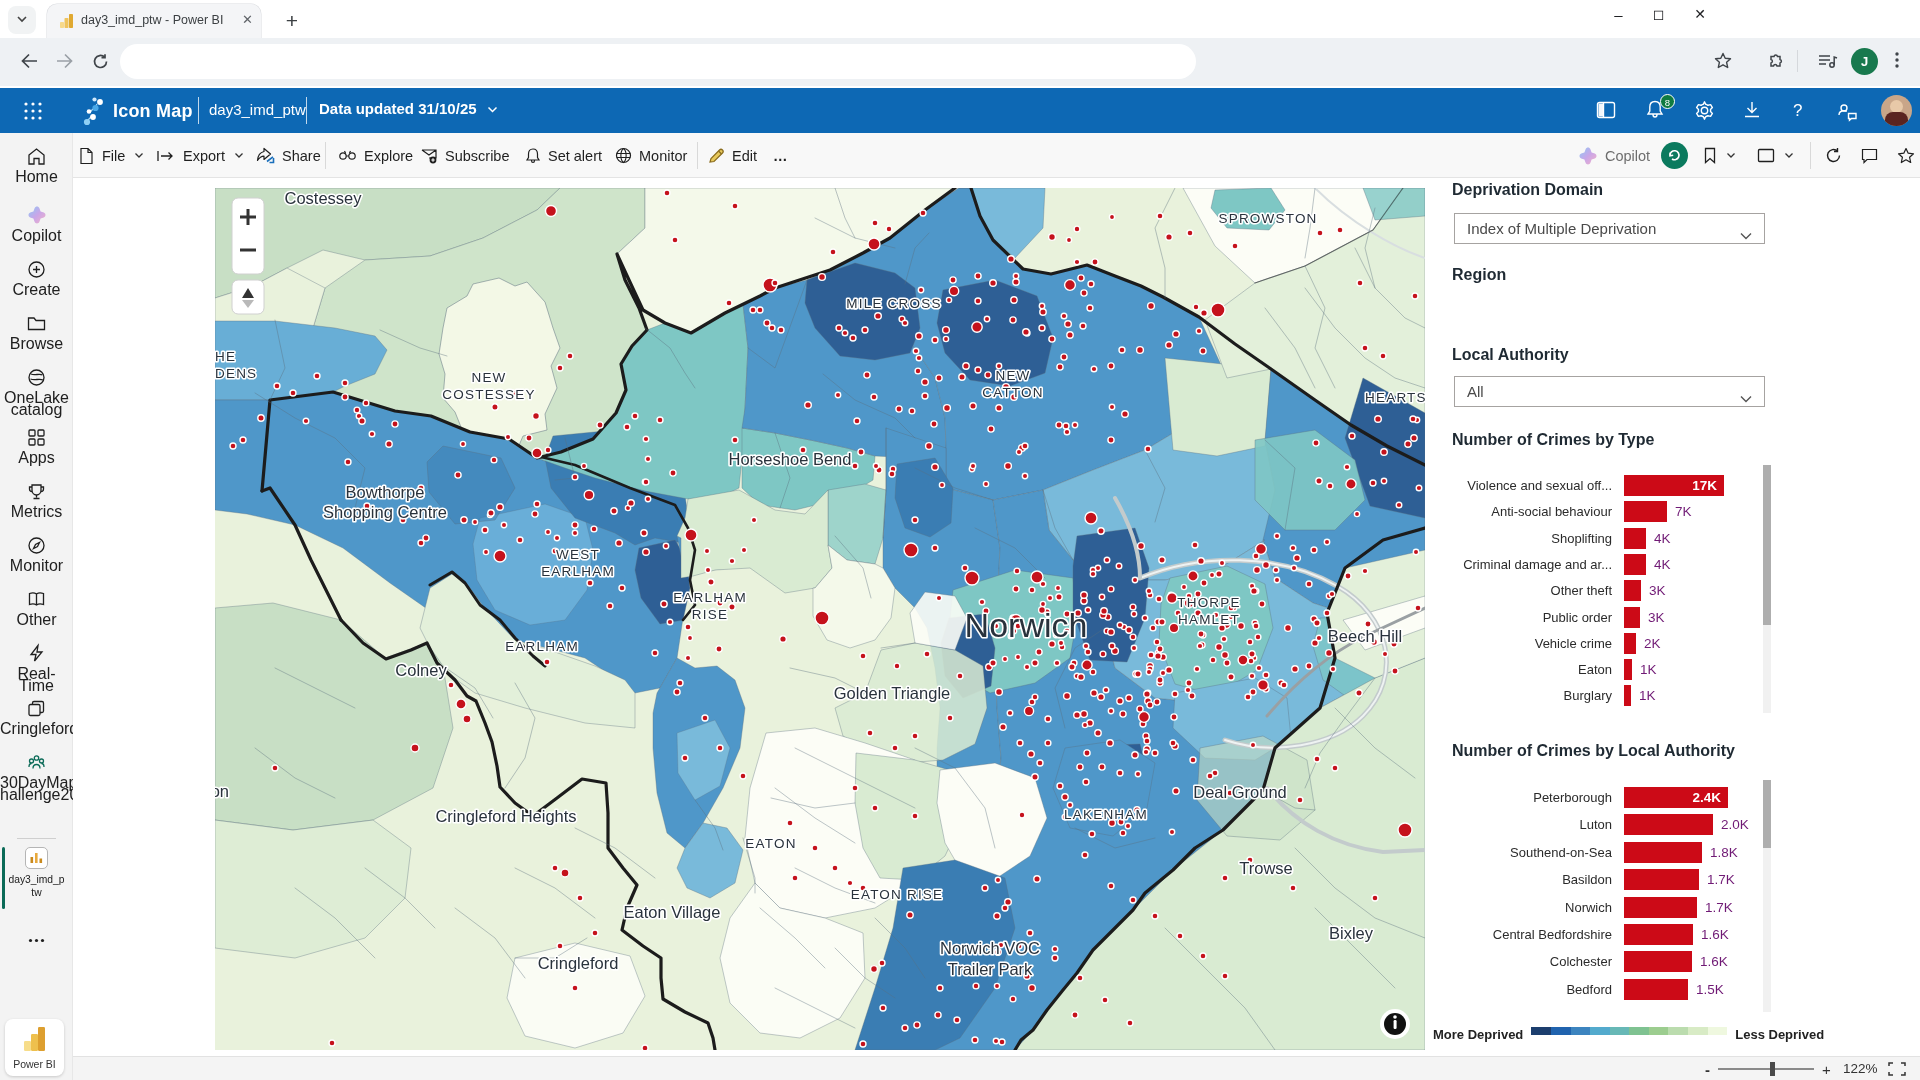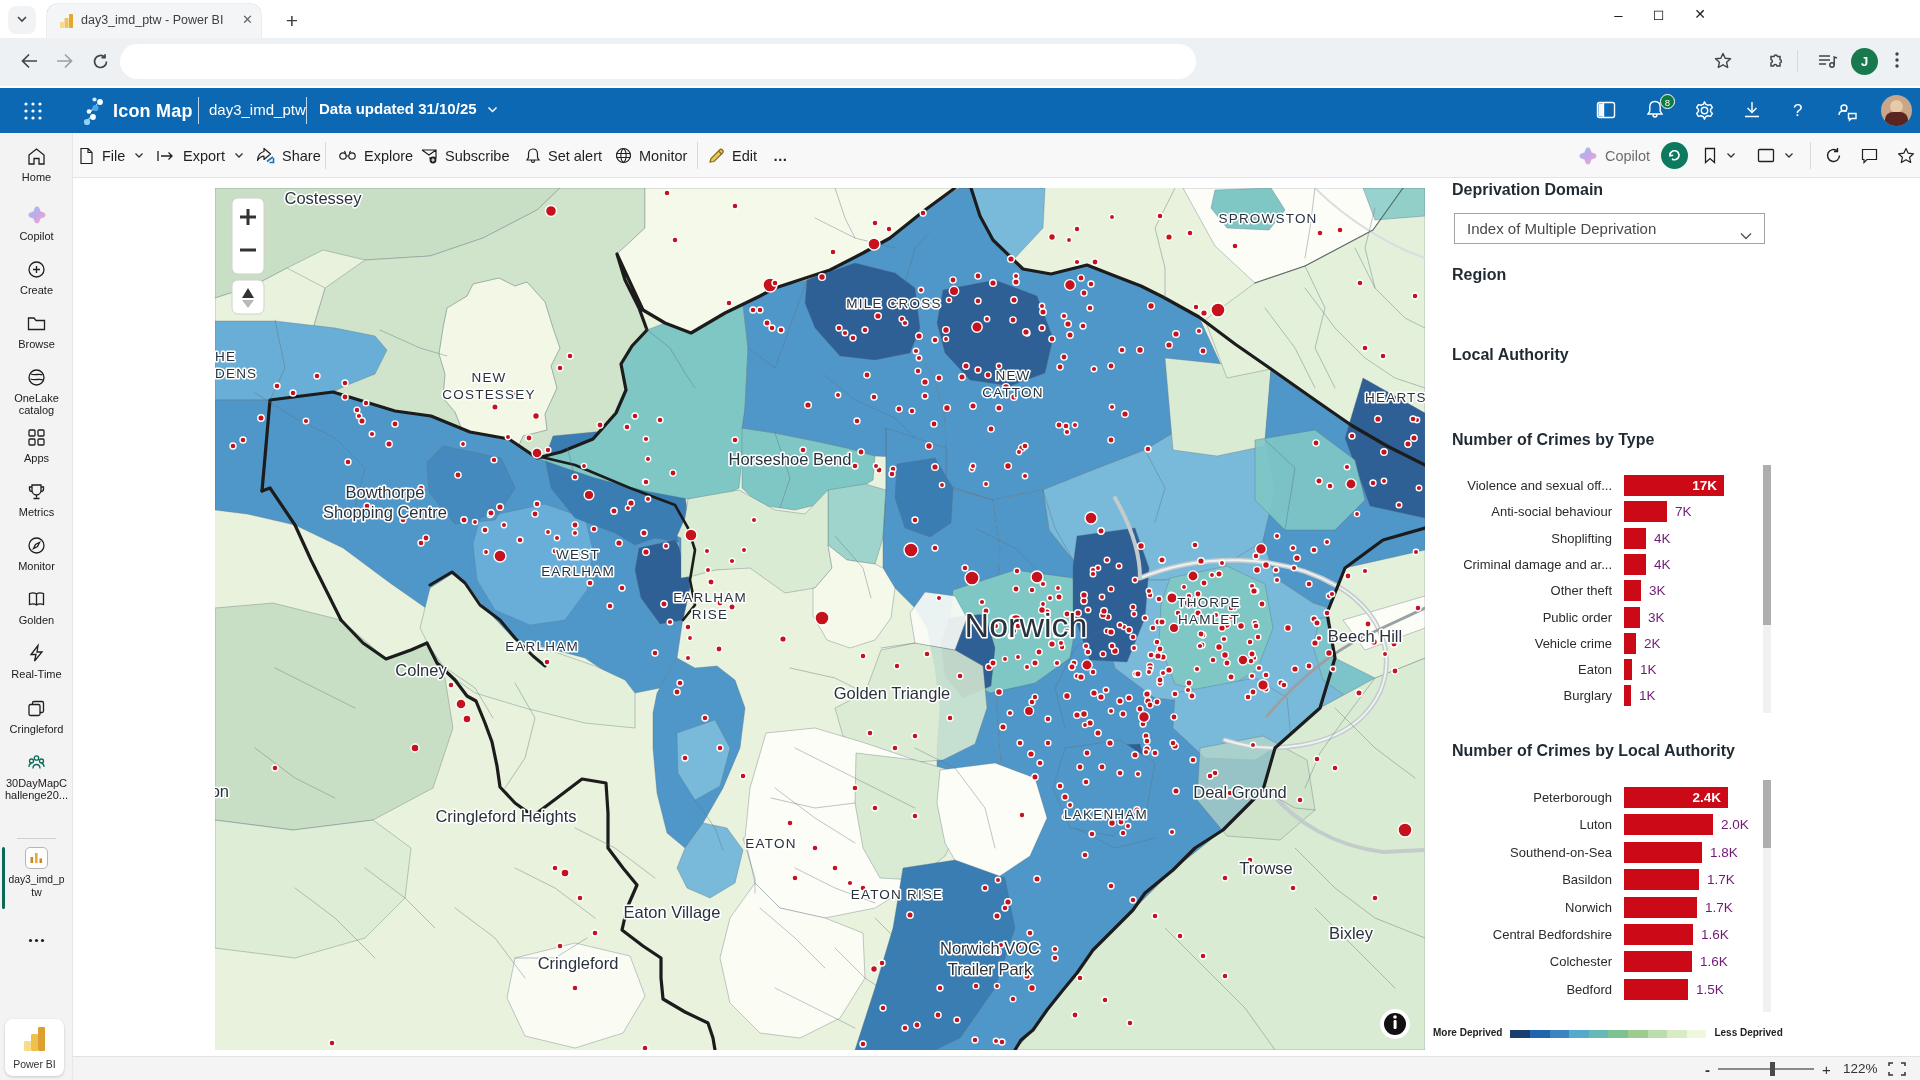--- a/index.html
+++ b/index.html
@@ -32,21 +32,21 @@
 
 #menubar{position:absolute;left:73px;top:133px;width:1847px;height:45px;background:#f8f8f8;border-bottom:1px solid #e4e4e4}
 .mi{position:absolute;top:0;height:45px;display:flex;align-items:center;font-size:14.5px;color:#1f1f1f;gap:7px}
 .mi svg{flex:0 0 auto}
 .mchev{margin-left:2px;display:inline-flex}
 .msep{position:absolute;top:9px;width:1px;height:27px;background:#d9d9d9}
 
 #sidebar{position:absolute;left:0;top:133px;width:73px;height:947px;background:#f3f3f3;border-right:1px solid #e7e7e7}
 .sbi{position:absolute;left:0;width:73px;text-align:center;color:#1f1f1f}
 .sbi .ic{height:22px;color:#1f1f1f}
-.sbi .lb{font-size:11px;color:#202020;line-height:12px;margin-top:3px}
+.sbi .lb{font-size:16px;color:#202020;line-height:12px;margin-top:3px}
 #sel-item{position:absolute;left:0;top:712px;width:73px;height:66px}
 #sel-item .bar{position:absolute;left:2px;top:2px;width:3px;height:62px;background:#0a6a57;border-radius:2px}
 #sel-item .icbox{position:absolute;left:25px;top:2px;width:23px;height:22px;border:1px solid #b5b5b5;border-radius:5px;background:#fff}
 #pbicard{position:absolute;left:5px;top:886px;width:59px;height:57px;background:#fff;border-radius:8px;box-shadow:0 1px 3px rgba(0,0,0,.18);text-align:center}
 #pbicard .lb{font-size:10.5px;color:#333;margin-top:2px}
 
 #canvas{position:absolute;left:73px;top:178px;width:1847px;height:878px;background:#ffffff}
 #mapwrap{position:absolute;left:142px;top:10px;width:1210px;height:862px;overflow:hidden}
 
 #rpanel{position:absolute;left:1364px;top:0;width:483px;height:878px;background:#fff;font-family:"Liberation Sans",sans-serif}
@@ -55,21 +55,21 @@
 .rp-dd .chv{position:absolute;right:12px;top:6px}
 .chart{position:absolute;left:0;width:420px}
 .crow{position:absolute;height:21px;width:420px}
 .clab{position:absolute;right:245px;top:3px;font-size:13px;color:#2b2b2b;white-space:nowrap}
 .cbar{position:absolute;left:187px;top:0;height:21px;background:#cc0a17}
 .cval{position:absolute;top:3px;font-size:13.5px;color:#701a75;white-space:nowrap}
 .cval.inside{color:#fff;font-weight:700}
 .scroll{position:absolute;width:8px;background:#f1f1f1}
 .scroll .thumb{position:absolute;left:0;width:8px;background:#aeaeae}
 
-#legend{position:absolute;left:1360px;top:849px;font-size:10px;font-weight:700;color:#222;display:flex;align-items:flex-end;gap:4px}
+#legend{position:absolute;left:1360px;top:849px;font-size:13px;font-weight:700;color:#222;display:flex;align-items:flex-start;gap:4px}
 #legend .sw{width:19.6px;height:8px}
 
 #statusbar{position:absolute;left:73px;top:1056px;width:1847px;height:24px;background:#f4f4f4;border-top:1px solid #e2e2e2}
 #statusbar .z{position:absolute;top:4px;color:#333}
 </style></head>
 <body>
 
 <div id="tabstrip">
   <div id="tabchev"><svg width="12" height="8" viewBox="0 0 12 8" style="margin-top:9px">
         <path d="M2 2 L6 6 L10 2" stroke="#444" stroke-width="1.6" fill="none"></path>
@@ -371,21 +371,21 @@
       <div class="ic"><svg width="21" height="21" viewBox="0 0 21 21" fill="none" style="">
           <circle cx="10.5" cy="10.5" r="7.5" stroke="#1f1f1f" stroke-width="1.3" fill="none"></circle>
           <path d="M13.5 7.5 L11.5 11.5 L7.5 13.5 L9.5 9.5 Z" stroke="#1f1f1f" stroke-width="1.3" fill="none"></path>
         </svg></div>
       <div class="lb">Monitor</div>
     </div>
     <div class="sbi" style="top:456px">
       <div class="ic"><svg width="21" height="21" viewBox="0 0 21 21" fill="none" style="">
           <path d="M3.5 4.5 C6 3.5 8.5 3.5 10.5 5 C12.5 3.5 15 3.5 17.5 4.5 V15.5 C15 14.5 12.5 14.5 10.5 16 C8.5 14.5 6 14.5 3.5 15.5 Z M10.5 5 V16" stroke="#1f1f1f" stroke-width="1.3" fill="none"></path>
         </svg></div>
-      <div class="lb">Golden</div>
+      <div class="lb">Other</div>
     </div>
     <div class="sbi" style="top:510px">
       <div class="ic"><svg width="21" height="21" viewBox="0 0 21 21" fill="none" style="">
           <path d="M12 2.5 L5 11.5 H10 L8.5 18 L16 9 H11 Z" stroke="#1f1f1f" stroke-width="1.3" fill="none"></path>
         </svg></div>
       <div class="lb">Real-Time</div>
     </div>
     <div class="sbi" style="top:565px">
       <div class="ic"><svg width="21" height="21" viewBox="0 0 21 21" fill="none" style="">
           <rect x="3" y="6.5" width="11" height="11" rx="1.5" stroke="#1f1f1f" stroke-width="1.3" fill="none"></rect>
@@ -1224,20 +1224,23 @@
 </g>
       </svg>
     </div>
   <div id="rpanel">
       <div class="rp-h" style="top:3px">Deprivation Domain</div>
       <div class="rp-dd" style="top:35px">Index of Multiple Deprivation<span class="chv"><svg width="12" height="8" viewBox="0 0 12 8">
             <path d="M1 1.5 L6 6.5 L11 1.5" stroke="#555" stroke-width="1.4" fill="none"></path>
           </svg></span></div>
       <div class="rp-h" style="top:88px">Region</div>
       <div class="rp-h" style="top:168px">Local Authority</div>
+      <div class="rp-dd" style="top:198px">All<span class="chv"><svg width="12" height="8" viewBox="0 0 12 8">
+            <path d="M1 1.5 L6 6.5 L11 1.5" stroke="#555" stroke-width="1.4" fill="none"></path>
+          </svg></span></div>
       <div class="rp-h" style="top:253px">Number of Crimes by Type</div>
       <div class="chart" style="top:297px">
         <div class="crow" style="top:0.0px">
           <span class="clab">Violence and sexual off...</span>
           <div class="cbar" style="width:100px"></div>
           <span class="cval inside" style="right:140px">17K</span>
         </div>
         <div class="crow" style="top:26.3px">
           <span class="clab">Anti-social behaviour</span>
           <div class="cbar" style="width:43px"></div>

